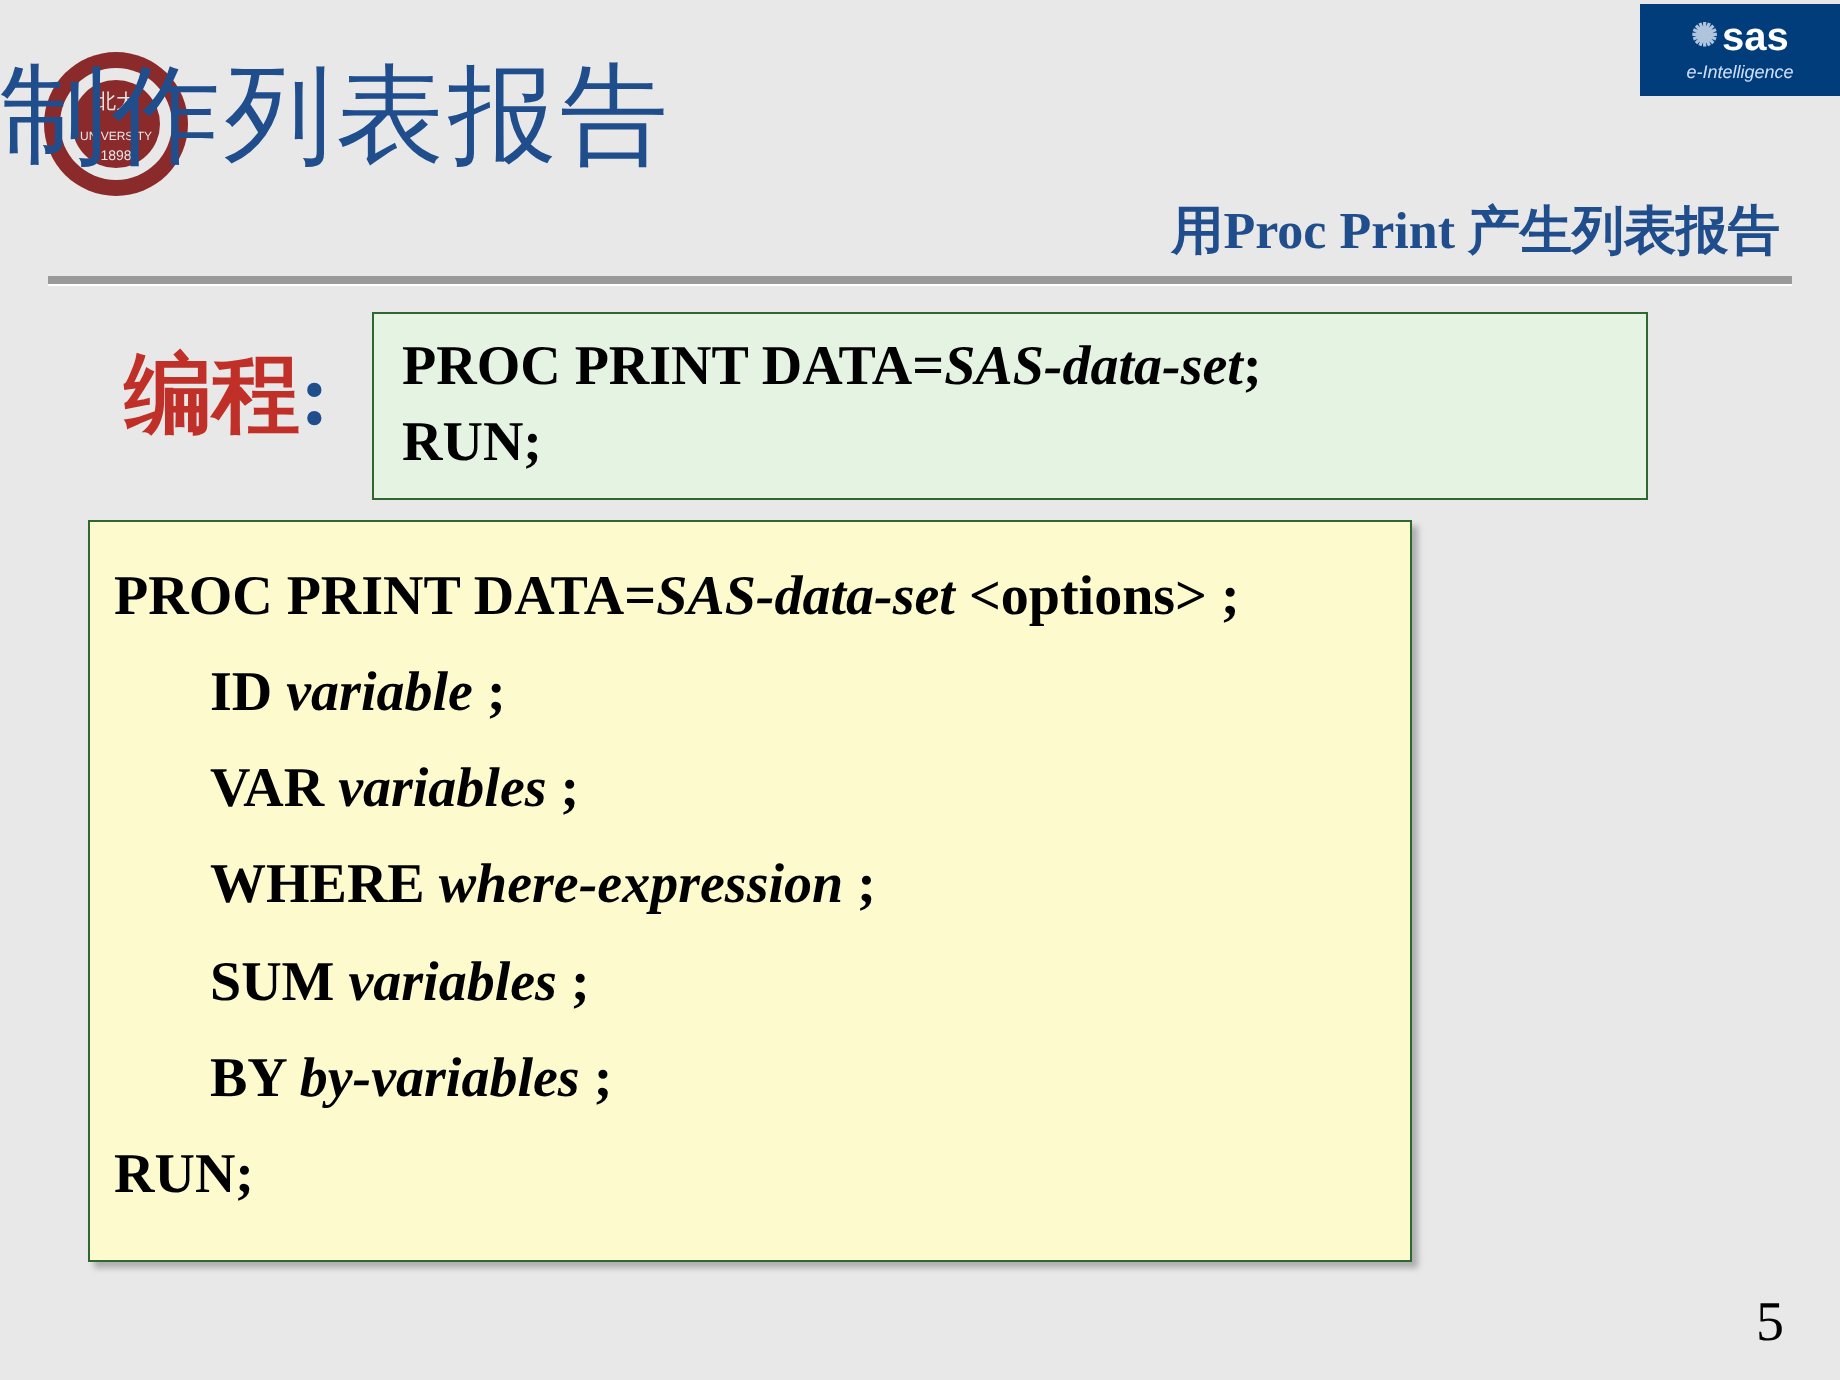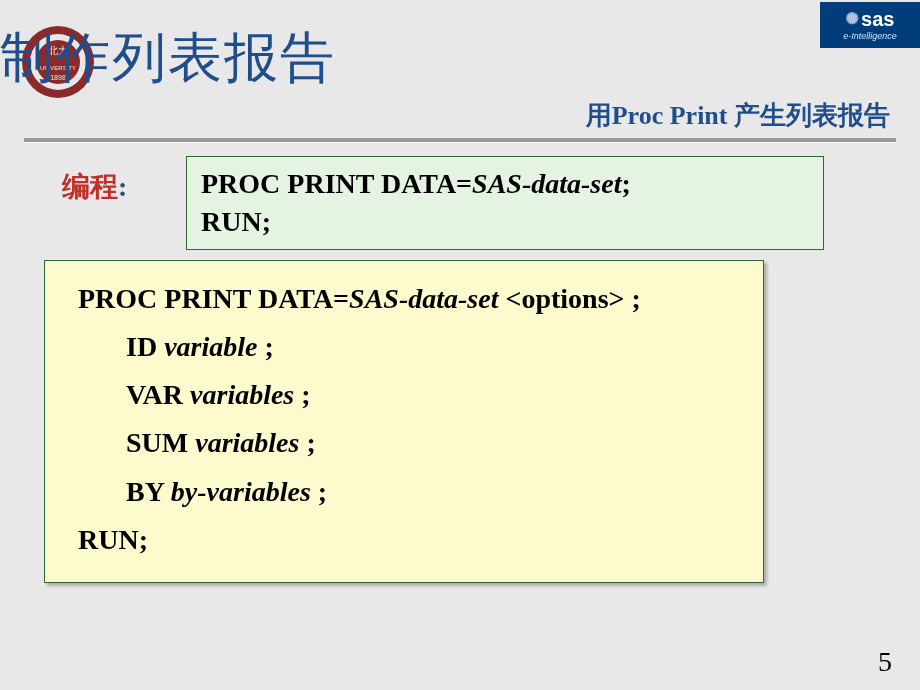--- a/index.html
+++ b/index.html
@@ -99,21 +99,21 @@
       left: 24px;
       right: 24px;
       height: 4px;
       background: #9a9a9a;
       box-shadow: 0 1px 0 #fff;
     }
     .section-label {
       position: absolute;
       top: 168px;
       left: 62px;
-      font-size: 28px;
+      font-size: 44px;
       font-weight: bold;
       color: #c03028;
       font-family: "SimSun","KaiTi",serif;
     }
     .section-label .colon { color: #204e8c; }
     .box1 {
       position: absolute;
       top: 156px;
       left: 186px;
       width: 638px;
@@ -123,25 +123,25 @@
       font-family: "Times New Roman", serif;
       font-size: 28px;
       font-weight: bold;
       line-height: 1.35;
     }
     .box1 .ital { font-style: italic; }
     .box2 {
       position: absolute;
       top: 260px;
       left: 44px;
-      width: 720px;
+      width: 662px;
       background: #fdfbce;
       border: 1.5px solid #2e6830;
       box-shadow: 3px 3px 3px rgba(0,0,0,0.25);
-      padding: 14px 20px 18px 33px;
+      padding: 14px 20px 18px 12px;
       font-family: "Times New Roman", serif;
       font-size: 28px;
       font-weight: bold;
       line-height: 1.72;
     }
     .box2 .ital { font-style: italic; }
     .indent { padding-left: 48px; display: block; }
     .page-num {
       position: absolute;
       bottom: 12px;
@@ -199,20 +199,23 @@
   <div>
     <span>PROC PRINT  DATA=</span><span class="ital">SAS-data-set</span><span>  &lt;options&gt; ;</span>
   </div>
   <span class="indent">
     <span>ID  </span><span class="ital">variable </span><span>;</span>
   </span>
   <span class="indent">
     <span>VAR  </span><span class="ital">variables </span><span>;</span>
   </span>
   <span class="indent">
+    <span>WHERE  </span><span class="ital">where-expression </span><span>;</span>
+  </span>
+  <span class="indent">
     <span>SUM  </span><span class="ital">variables </span><span>;</span>
   </span>
   <span class="indent">
     <span>BY  </span><span class="ital">by-variables </span><span>;</span>
   </span>
   <div>RUN;</div>
 </div>
 
 <div class="page-num">5</div>
 

